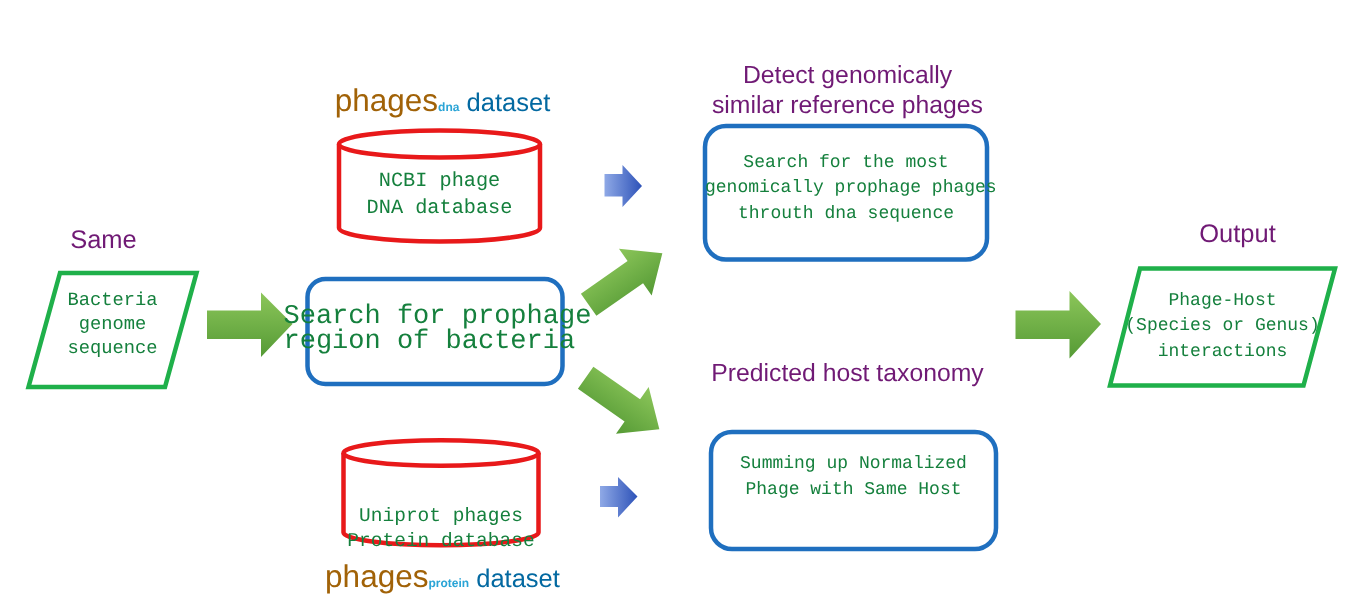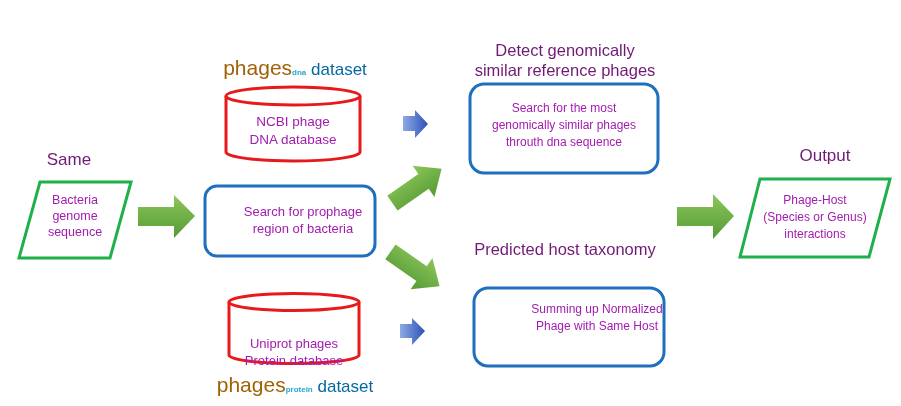--- a/index.html
+++ b/index.html
@@ -1,20 +1,20 @@
 <!DOCTYPE html>
 <html><head>
 <meta charset="utf-8">
 <style>
   html, body { margin: 0; padding: 0; background: #ffffff; }
   body { width: 901px; height: 406px; position: relative; overflow: hidden;
          font-family: "Liberation Sans", "DejaVu Sans", sans-serif; color: #222; }
   .label { position: absolute; text-align: center; white-space: nowrap; }
   .heading { font-size: 17px; color: #701a75; line-height: 20px; }
-  .boxtext { font-size: 12.5px; line-height: 16px; color: #a21caf; }
+  .boxtext { font-size: 12.5px; line-height: 16px; color: #15803d; font-family: Liberation Mono, monospace; }
   .dataset { font-size: 17px; line-height: 20px; }
   .dataset .ph { color: #a16207; font-size: 21px; }
   .dataset .sub { color: #2aa4d6; font-size: 8px; font-weight: bold; }
   .dataset .ds { color: #0369a1; }
   svg { position: absolute; left: 0; top: 0; }
 </style>
 </head>
 <body>
 
 <svg width="901" height="406" viewBox="0 0 901 406">
@@ -73,48 +73,48 @@
 
 <div class="label dataset" style="left:210px; top:58px; width:170px;">
   <span class="ph">phages</span><span class="sub">dna</span>
   <span class="ds">dataset</span>
 </div>
 <div class="label boxtext" style="left:226px; top:113px; width:134px; font-size:13.5px; line-height:18px;">
   <div>NCBI phage</div>
   <div>DNA database</div>
 </div>
 
-<div class="label boxtext" style="left:207px; top:203px; width:192px; font-size:13px; line-height:17px;">
+<div class="label boxtext" style="left:189px; top:203px; width:192px; font-size:18px; line-height:17px;">
   <div>Search for prophage</div>
   <div>region of bacteria</div>
 </div>
 
 <div class="label boxtext" style="left:229px; top:335px; width:130px; font-size:13px; line-height:17px;">
   <div>Uniprot phages</div>
   <div>Protein database</div>
 </div>
 <div class="label dataset" style="left:200px; top:375px; width:190px;">
   <span class="ph">phages</span><span class="sub">protein</span>
   <span class="ds">dataset</span>
 </div>
 
 <div class="label heading" style="left:450px; top:40px; width:230px; font-size:16.5px;">
   <div>Detect genomically</div>
   <div>similar reference phages</div>
 </div>
 <div class="label boxtext" style="left:470px; top:100px; width:188px; font-size:12px; line-height:17px;">
   <div>Search for the most</div>
-  <div>genomically similar phages</div>
+  <div>genomically prophage phages</div>
   <div>throuth  dna sequence</div>
 </div>
 
 <div class="label heading" style="left:450px; top:239px; width:230px; font-size:16.5px;">
   <div>Predicted host taxonomy</div>
 </div>
-<div class="label boxtext" style="left:474px; top:301px; width:190px; font-size:12px; line-height:17px;padding-left:28px;">
+<div class="label boxtext" style="left:474px; top:301px; width:190px; font-size:12px; line-height:17px;">
   <div>Summing up Normalized</div>
   <div>Phage with Same Host</div>
 </div>
 
 <div class="label heading" style="left:780px; top:146px; width:90px;">Output</div>
 <div class="label boxtext" style="left:745px; top:192px; width:140px; font-size:12px; line-height:17px;">
   <div>Phage-Host</div>
   <div>(Species or Genus)</div>
   <div>interactions</div>
 </div>

